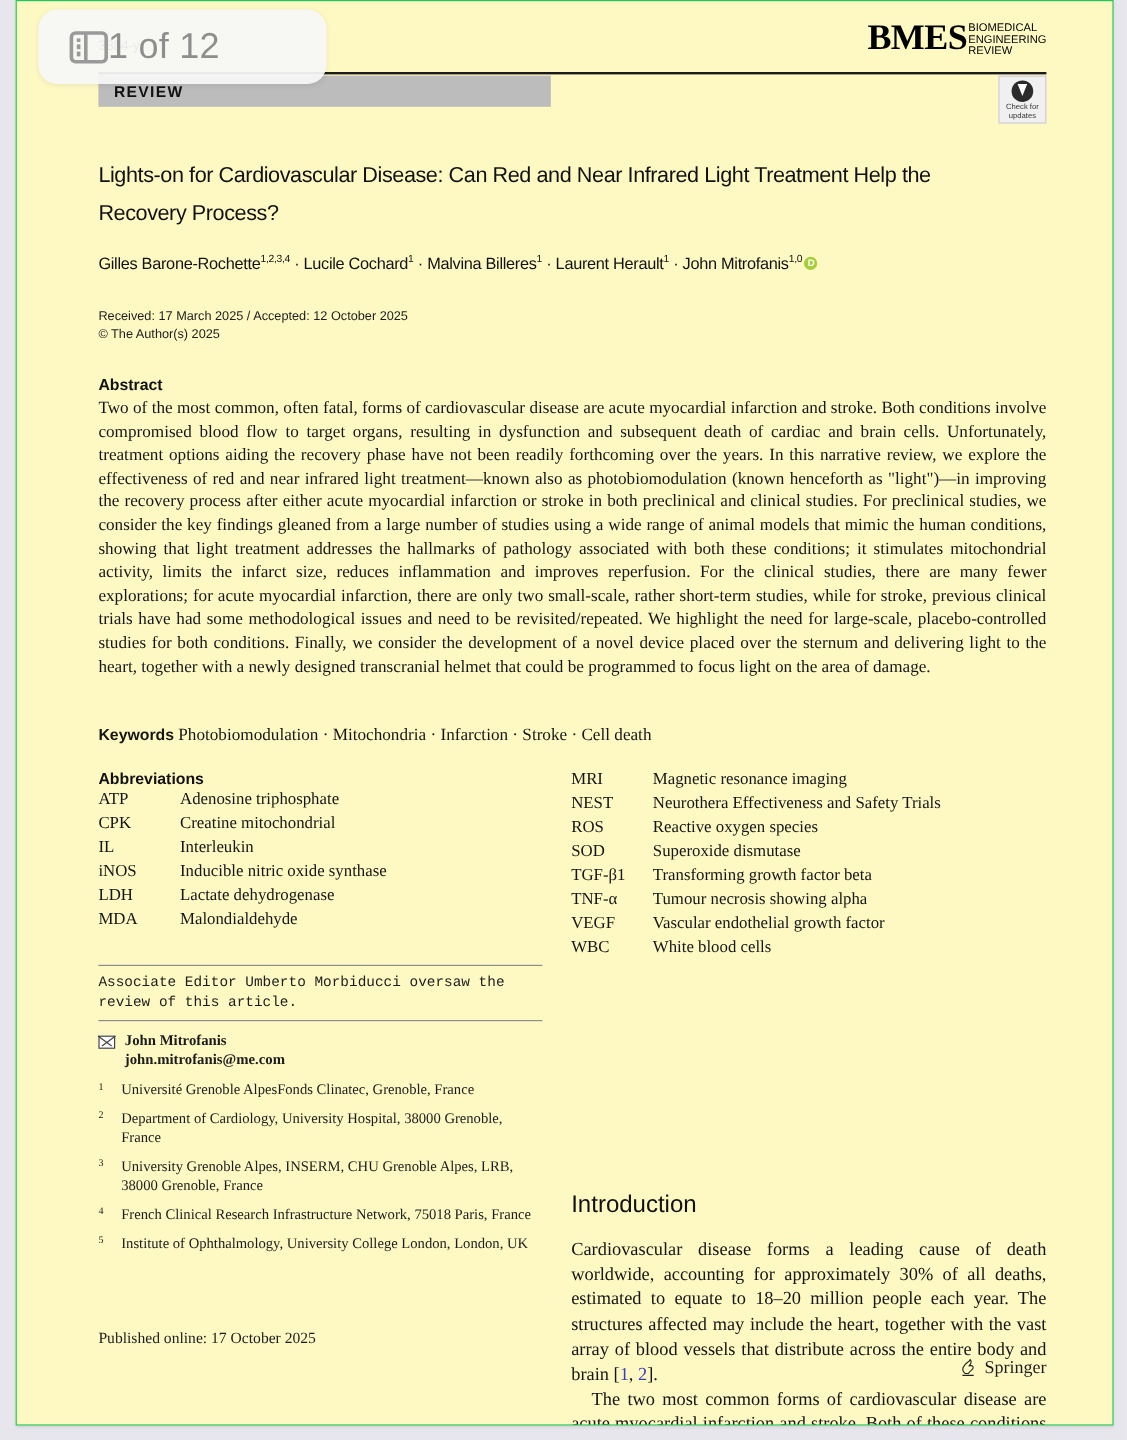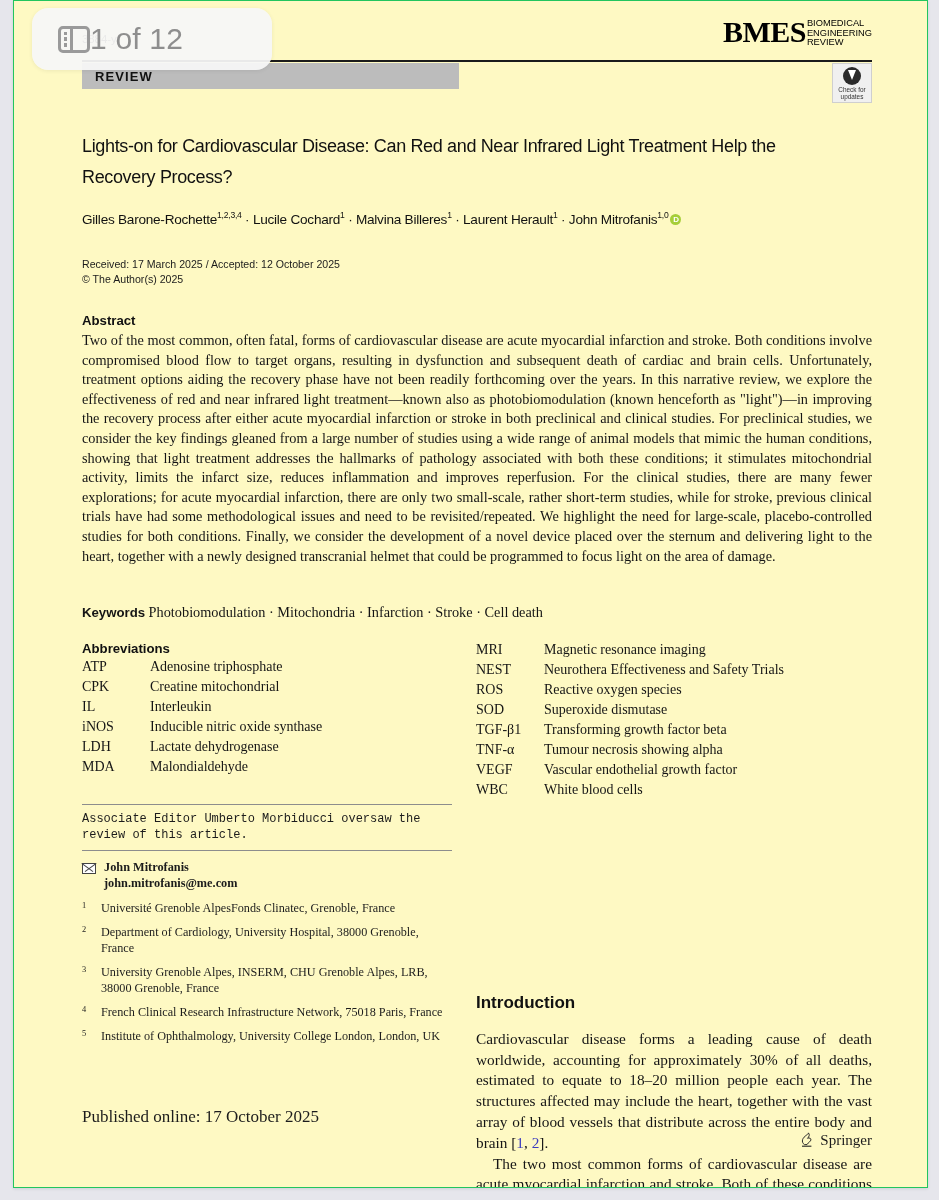--- a/index.html
+++ b/index.html
@@ -345,29 +345,29 @@
     font-size: 8.4px;
     line-height: 12px;
     text-align: left;
   }
 
   .published {
     position: absolute;
     left: 68px;
     top: 1106px;
     font-family: "Liberation Serif", serif;
-    font-size: 17px;
+    font-size: 13px;
     color: #1c1c1c;
   }
 
   
   .intro-head {
     font-family: "Liberation Sans", sans-serif;
-    font-weight: bold;
-    font-size: 17px;
+    font-weight: normal;
+    font-size: 20px;
     color: #111;
     margin-top: 192px;
   }
   .intro-body {
     margin-top: 16px;
     font-family: "Liberation Serif", serif;
     font-size: 15.3px;
     line-height: 20.8px;
     color: #151515;
     text-align: justify;

